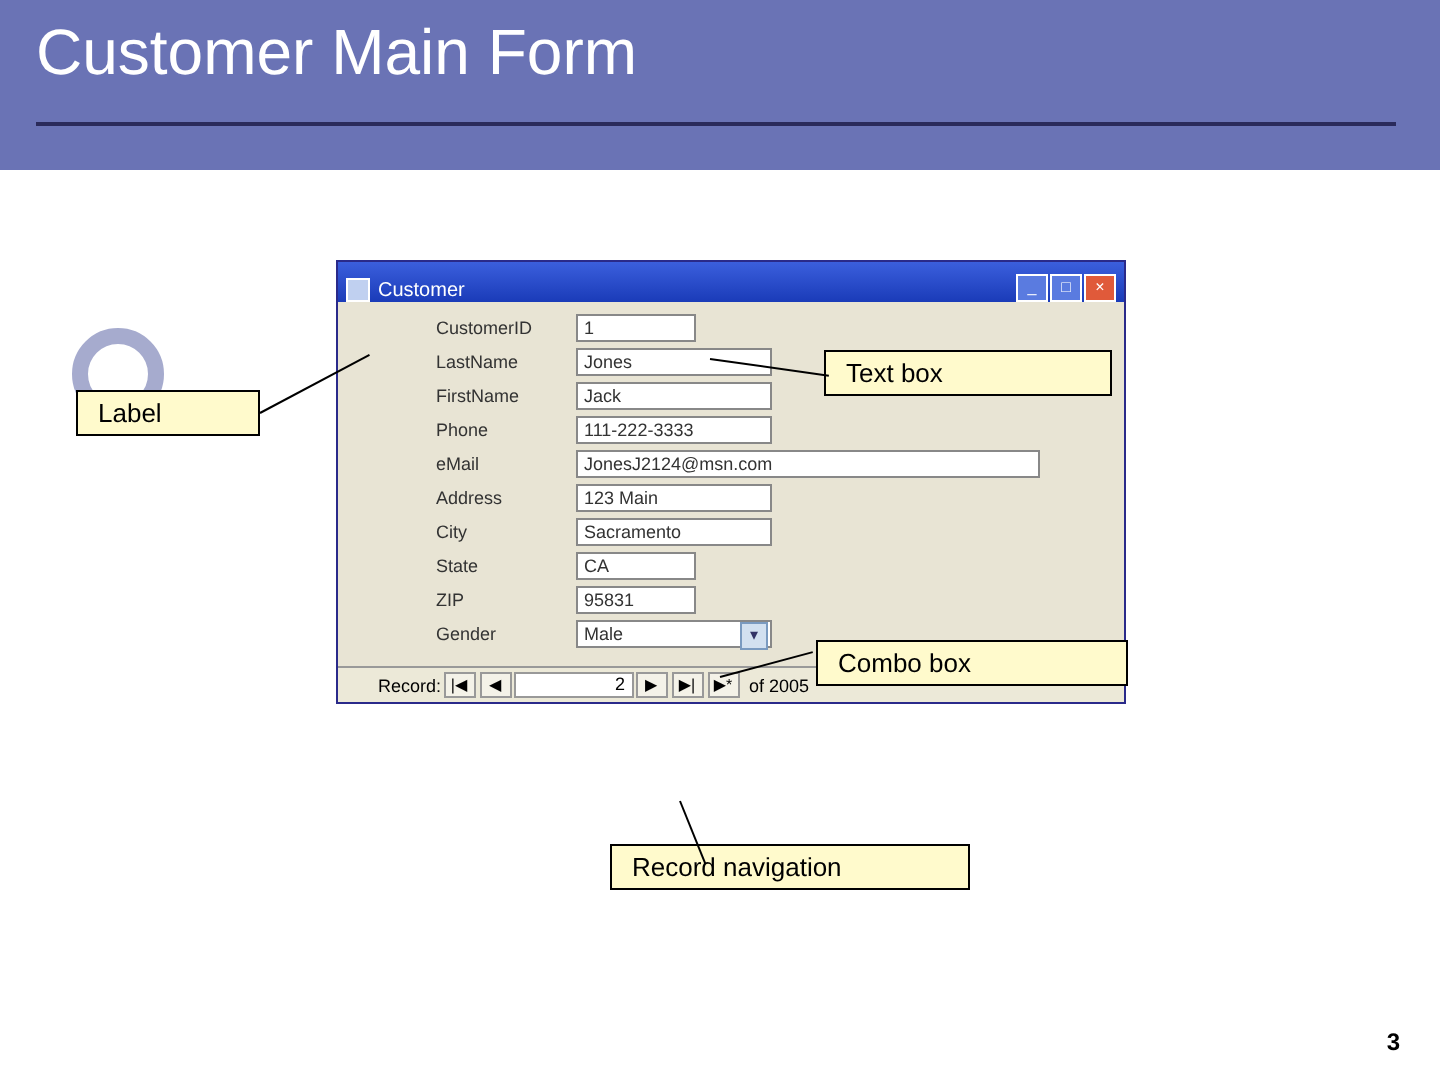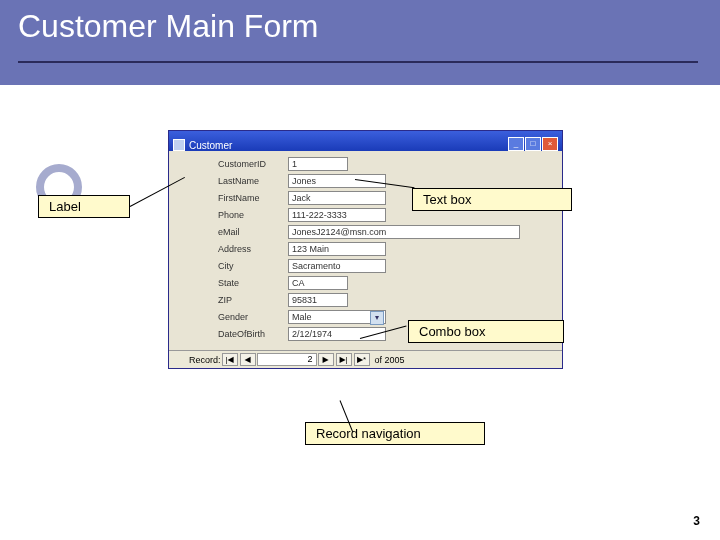--- a/index.html
+++ b/index.html
@@ -154,21 +154,21 @@
     line-height: 11px;
   }
   .callout {
     position: absolute;
     background: #fffacc;
     border: 1px solid #000;
     font-size: 13px;
     padding: 3px 10px;
   }
   .callout-label { left: 38px; top: 195px; width: 92px; }
-  .callout-textbox { left: 412px; top: 188px; width: 160px; }
+  .callout-textbox { left: 412px; top: 175px; width: 144px; }
   .callout-combo { left: 408px; top: 320px; width: 156px; }
   .callout-recnav { left: 305px; top: 422px; width: 180px; }
   .line {
     position: absolute;
     background: #000;
     transform-origin: left center;
   }
   .page-num {
     position: absolute;
     right: 20px;
@@ -230,24 +230,20 @@
         <div class="form-label">State</div>
         <div class="form-input w-sm">CA</div>
       </div>
       <div class="form-row">
         <div class="form-label">ZIP</div>
         <div class="form-input w-sm">95831</div>
       </div>
       <div class="form-row">
         <div class="form-label">Gender</div>
         <div class="form-input w-md combo">Male</div>
-      </div>
-      <div class="form-row">
-        <div class="form-label">DateOfBirth</div>
-        <div class="form-input w-md">2/12/1974</div>
       </div>
     </div>
   <div class="record-nav">
     <span>Record:</span>
     <div class="nav-btn">|◀</div>
     <div class="nav-btn">◀</div>
     <div class="nav-field">2</div>
     <div class="nav-btn">▶</div>
     <div class="nav-btn">▶|</div>
     <div class="nav-btn">▶*</div>

